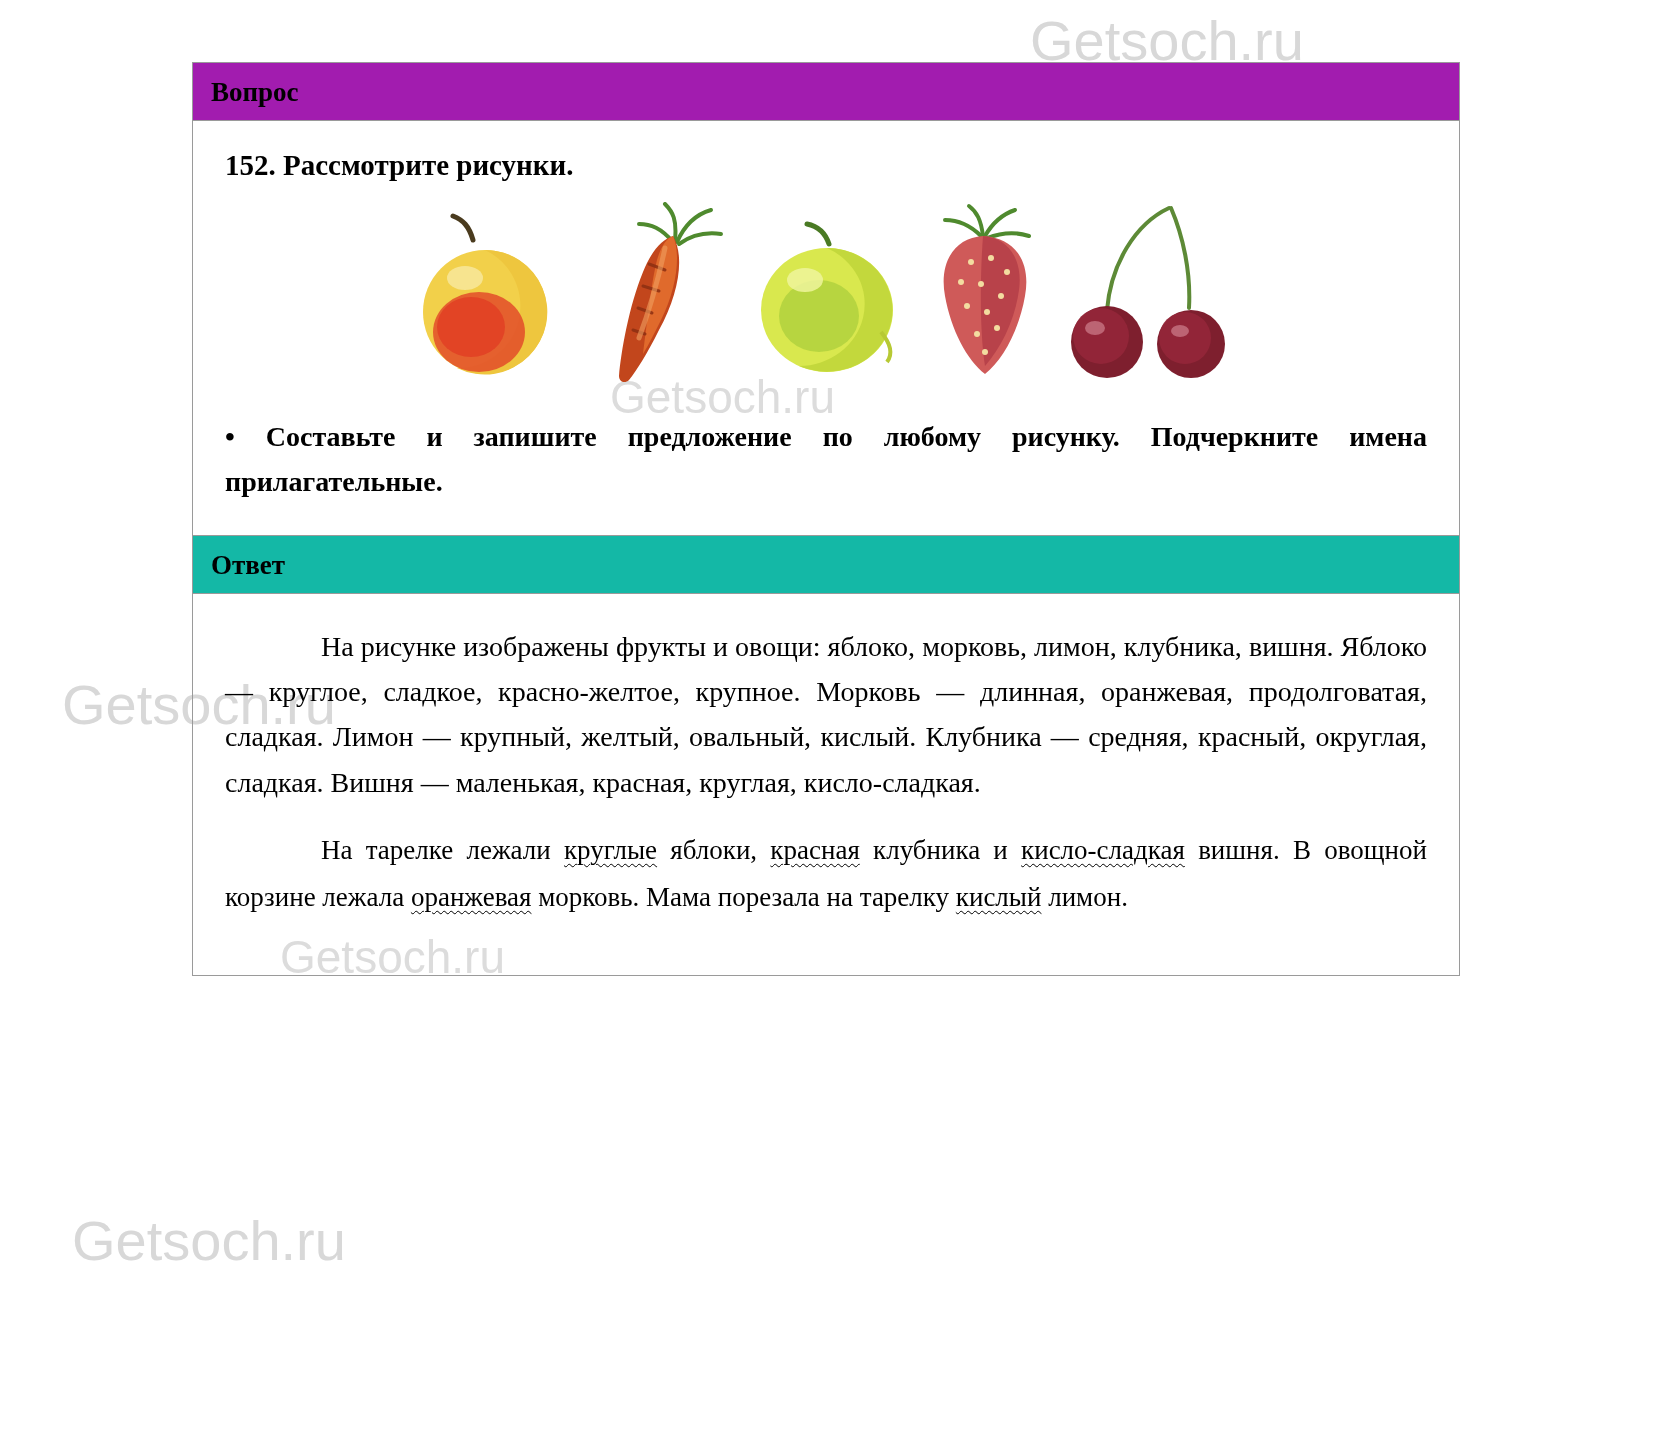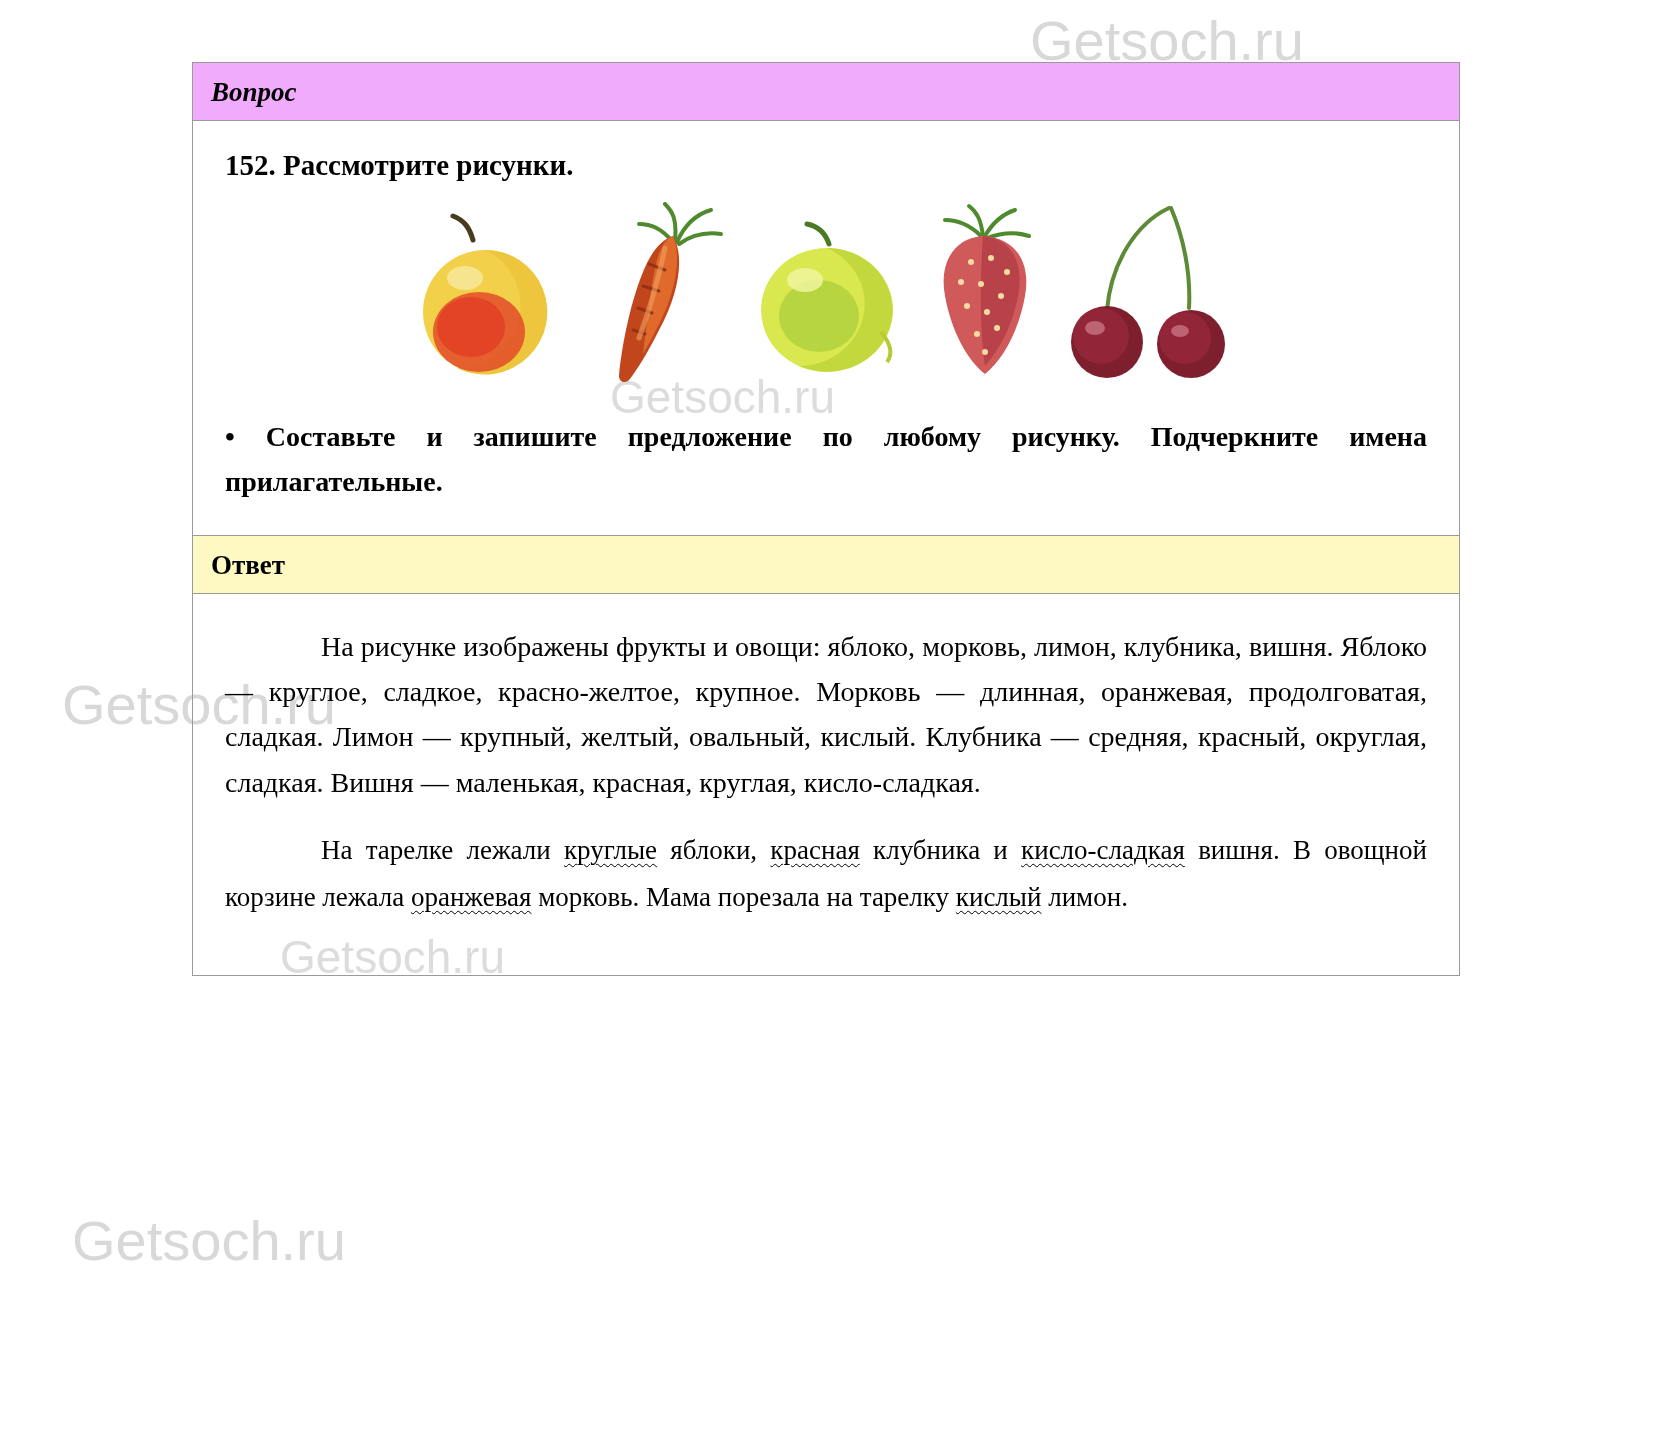--- a/index.html
+++ b/index.html
@@ -46,23 +46,23 @@
 
   .section-header {
     padding: 14px 18px 12px 18px;
     font-family: "Liberation Serif", serif;
     font-weight: bold;
     font-size: 27px;
     color: #000;
     border-bottom: 1px solid #9a9a9a;
     box-sizing: border-box;
   }
-  .header-question { background: #f0abfc; font-style: italic; }
+  .header-question { background: #a21caf; }
   .header-answer {
-    background: #fef9c3;
+    background: #14b8a6;
     border-top: 1px solid #9a9a9a;
   }
 
   .body-block {
     padding: 20px 26px 26px 26px;
     box-sizing: border-box;
     background: #ffffff00;
   }
 
   .q-title {

